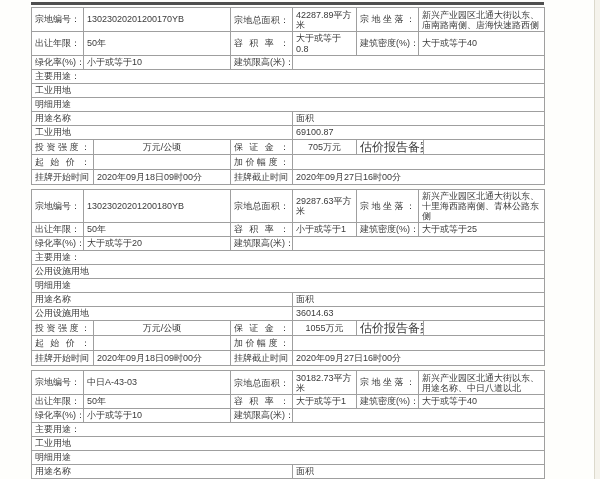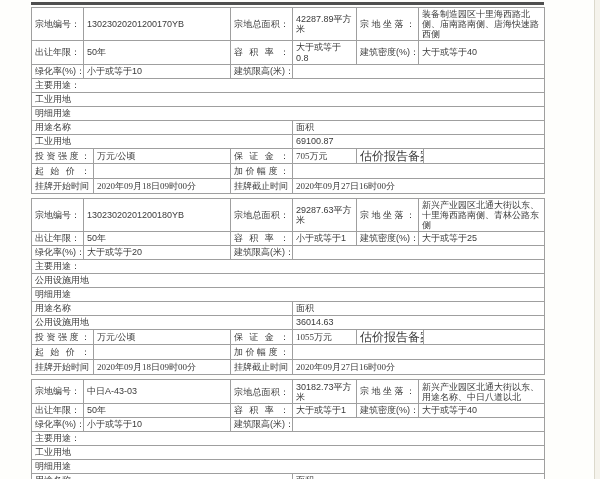--- a/index.html
+++ b/index.html
@@ -14,24 +14,24 @@
   .bar { height:3px; background:#4f4f4f; }
   .bar.top { margin-bottom:2px; }
   .block { margin-bottom:4px; background:#fff; }
   table { border-collapse:collapse; table-layout:fixed; width:513px; }
   td {
     border:1px solid #9f9f9f;
     font-size:9px; line-height:10.5px;
     padding:1px 3px; vertical-align:middle;
     overflow:hidden; background:#fff;
   }
-  .tbl-b tr:first-child td { border-top:0; }
+  .tbl-b tr:first-child td { border-top:0;text-align:center; }
   tr.r1 td { height:21px; }
   .tbl-a td { height:11px; }
-  .tbl-b td { height:12px;font-family:Liberation Serif, serif; }
+  .tbl-b td { height:12px; }
   td.lbl { text-align:justify; text-align-last:justify; white-space:nowrap; }
   td.lbl-plain { text-align:left; white-space:nowrap; font-size:12px; }
   td.val { text-align:left; }
   td.wrap { white-space:normal; overflow:visible; line-height:10px; }
   .right-divider { position:absolute; left:594px; top:0; width:1px; height:479px; background:#dcd9cc; }
   .right-strip { position:absolute; left:595px; top:0; width:5px; height:479px; background:#f5f3ec; }
 </style>
 </head>
 <body>
 
@@ -49,21 +49,21 @@
             <col style="width:62px">
             <col style="width:126px">
           </colgroup>
         <tbody>
             <tr class="r1">
           <td class="lbl">宗地编号：</td>
           <td class="val">13023020201200170YB</td>
           <td class="lbl wrap">宗地总面积：</td>
           <td class="val wrap">42287.89平方米</td>
           <td class="lbl">宗地坐落：</td>
-          <td class="val wrap">装备制造园区十里海西路北侧、庙南路南侧、唐海快速路西侧</td>
+          <td class="val wrap">新兴产业园区北通大街以东、庙南路南侧、唐海快速路西侧</td>
         </tr>
         <tr>
           <td class="lbl">出让年限：</td>
           <td class="val">50年</td>
           <td class="lbl">容积率：</td>
           <td class="val">大于或等于0.8</td>
           <td class="lbl">建筑密度(%)：</td>
           <td class="val">大于或等于40</td>
         </tr>
         <tr>

